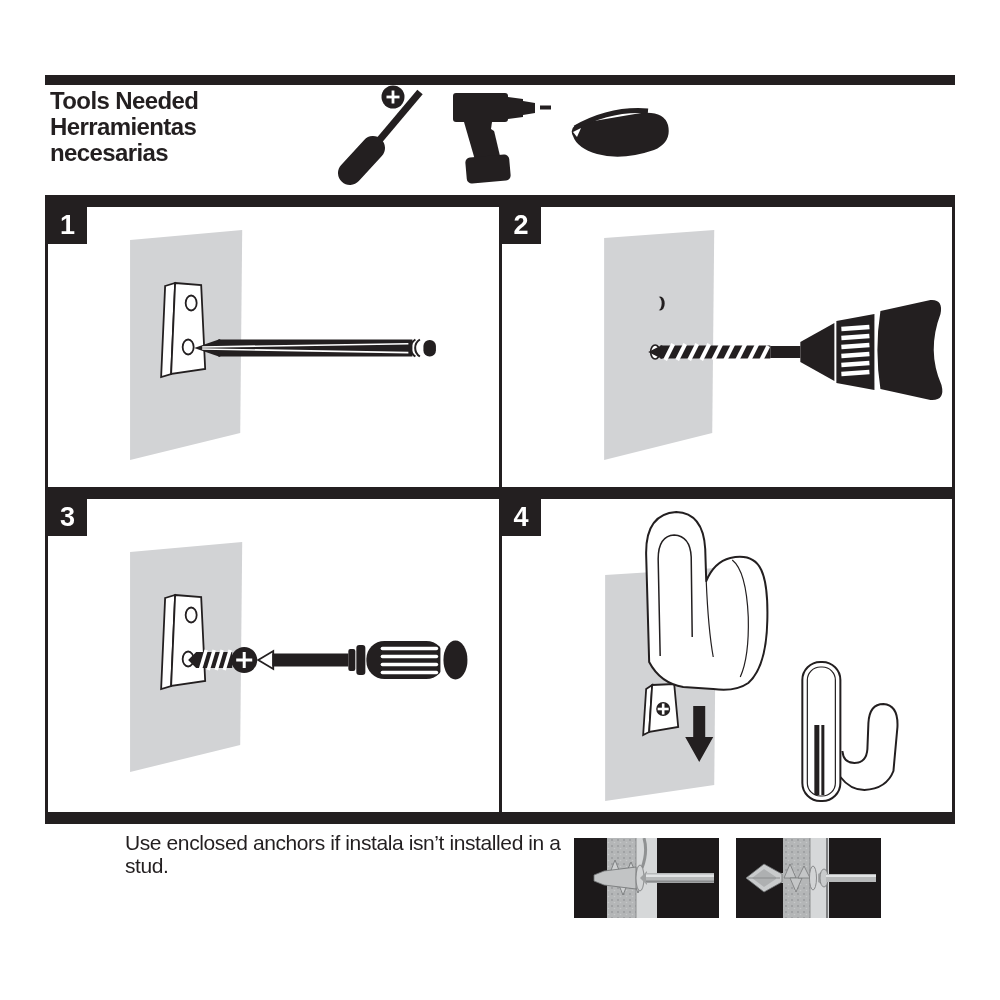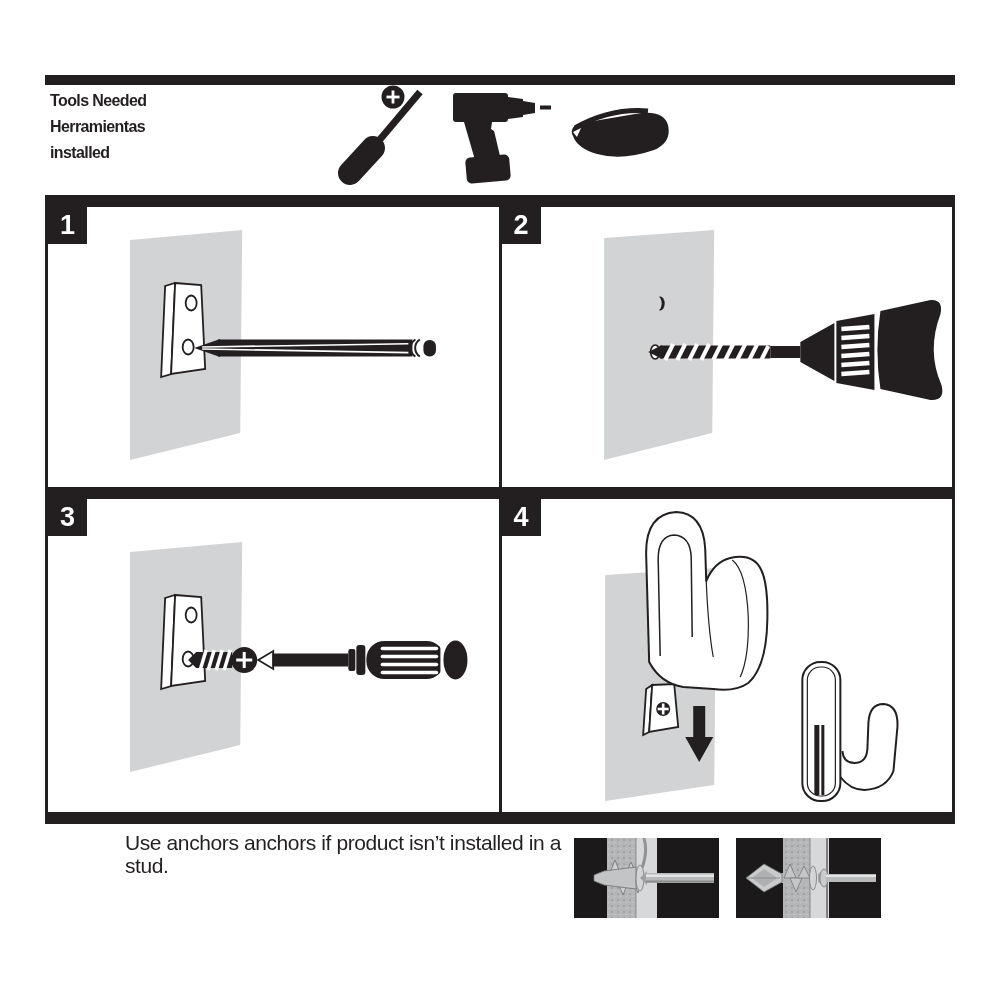--- a/index.html
+++ b/index.html
@@ -5,21 +5,21 @@
   html,body{margin:0;padding:0;background:#fff;}
   body{font-family:"Liberation Sans",sans-serif;color:#231f20;}
   .sheet{position:relative;width:1000px;height:1000px;background:#fff;overflow:hidden;}
 
   .hrule{position:absolute;left:45px;width:910px;background:#231f20;}
   #rule-header-top{top:75px;height:10px;}
   #rule-grid-top{top:195px;height:12px;}
   #rule-grid-mid{top:487px;height:12px;}
   #rule-grid-bottom{top:812px;height:12px;}
 
-  .titles{position:absolute;left:50px;top:88px;font-weight:bold;font-size:16px;
+  .titles{position:absolute;left:50px;top:88px;font-weight:bold;font-size:24px;
           line-height:26px;letter-spacing:-0.6px;}
   .tools-svg{position:absolute;left:330px;top:80px;}
 
   .row{position:absolute;left:45px;width:910px;display:flex;box-sizing:border-box;
        border-left:3px solid #231f20;border-right:3px solid #231f20;background:#fff;}
   #row-1{top:207px;height:280px;}
   #row-2{top:499px;height:313px;}
   .panel{position:relative;flex:1;background:#fff;overflow:hidden;}
   .vdivider{width:3px;background:#231f20;}
   .illus{position:absolute;left:0;top:0;width:100%;height:100%;}
@@ -39,21 +39,21 @@
 </head>
 <body>
 
 <div class="sheet">
 
   <div class="hrule" id="rule-header-top"></div>
 
   <div class="titles">
     <div>Tools Needed</div>
     <div>Herramientas</div>
-    <div>installed</div>
+    <div>necesarias</div>
   </div>
 
   <svg class="tools-svg" width="340" height="106" viewBox="0 0 340 106">
     <g>
       <line x1="90" y1="12" x2="47" y2="63" stroke="#231f20" stroke-width="7"></line>
       <line x1="43" y1="68" x2="20" y2="93" stroke="#231f20" stroke-width="24" stroke-linecap="round"></line>
       <circle cx="63" cy="17" r="11.5" fill="#231f20"></circle>
       <rect x="61.6" y="10.5" width="2.8" height="13" fill="#fff"></rect>
       <rect x="56.5" y="15.6" width="13" height="2.8" fill="#fff"></rect>
     </g>
@@ -203,21 +203,21 @@
           <rect x="300" y="163" width="38" height="139" rx="18" fill="#fff" stroke="#231f20" stroke-width="2"></rect>
           <rect x="305" y="168" width="28" height="129" rx="13" fill="none" stroke="#231f20" stroke-width="1.2"></rect>
           <rect x="312" y="226" width="5" height="70" fill="#231f20"></rect>
           <rect x="319" y="226" width="3" height="70" fill="#231f20"></rect>
         </g>
       </svg>
     </div>
   </div>
 
   <div class="notes">
-    <p>Use anchors anchors if product isn’t installed in a stud.</p>
+    <p>Use enclosed anchors if instala isn’t installed in a stud.</p>
   </div>
 
   <svg class="anchor-fig" id="fig-left" width="145" height="80" viewBox="0 0 145 80">
     <defs>
       <pattern id="spk1" width="6" height="6" patternUnits="userSpaceOnUse">
         <rect width="6" height="6" fill="#b4b6b7"></rect>
         <circle cx="2" cy="2" r="1" fill="#9a9c9e"></circle>
         <circle cx="4.5" cy="4.5" r="0.8" fill="#c6c8c9"></circle>
       </pattern>
     </defs>

